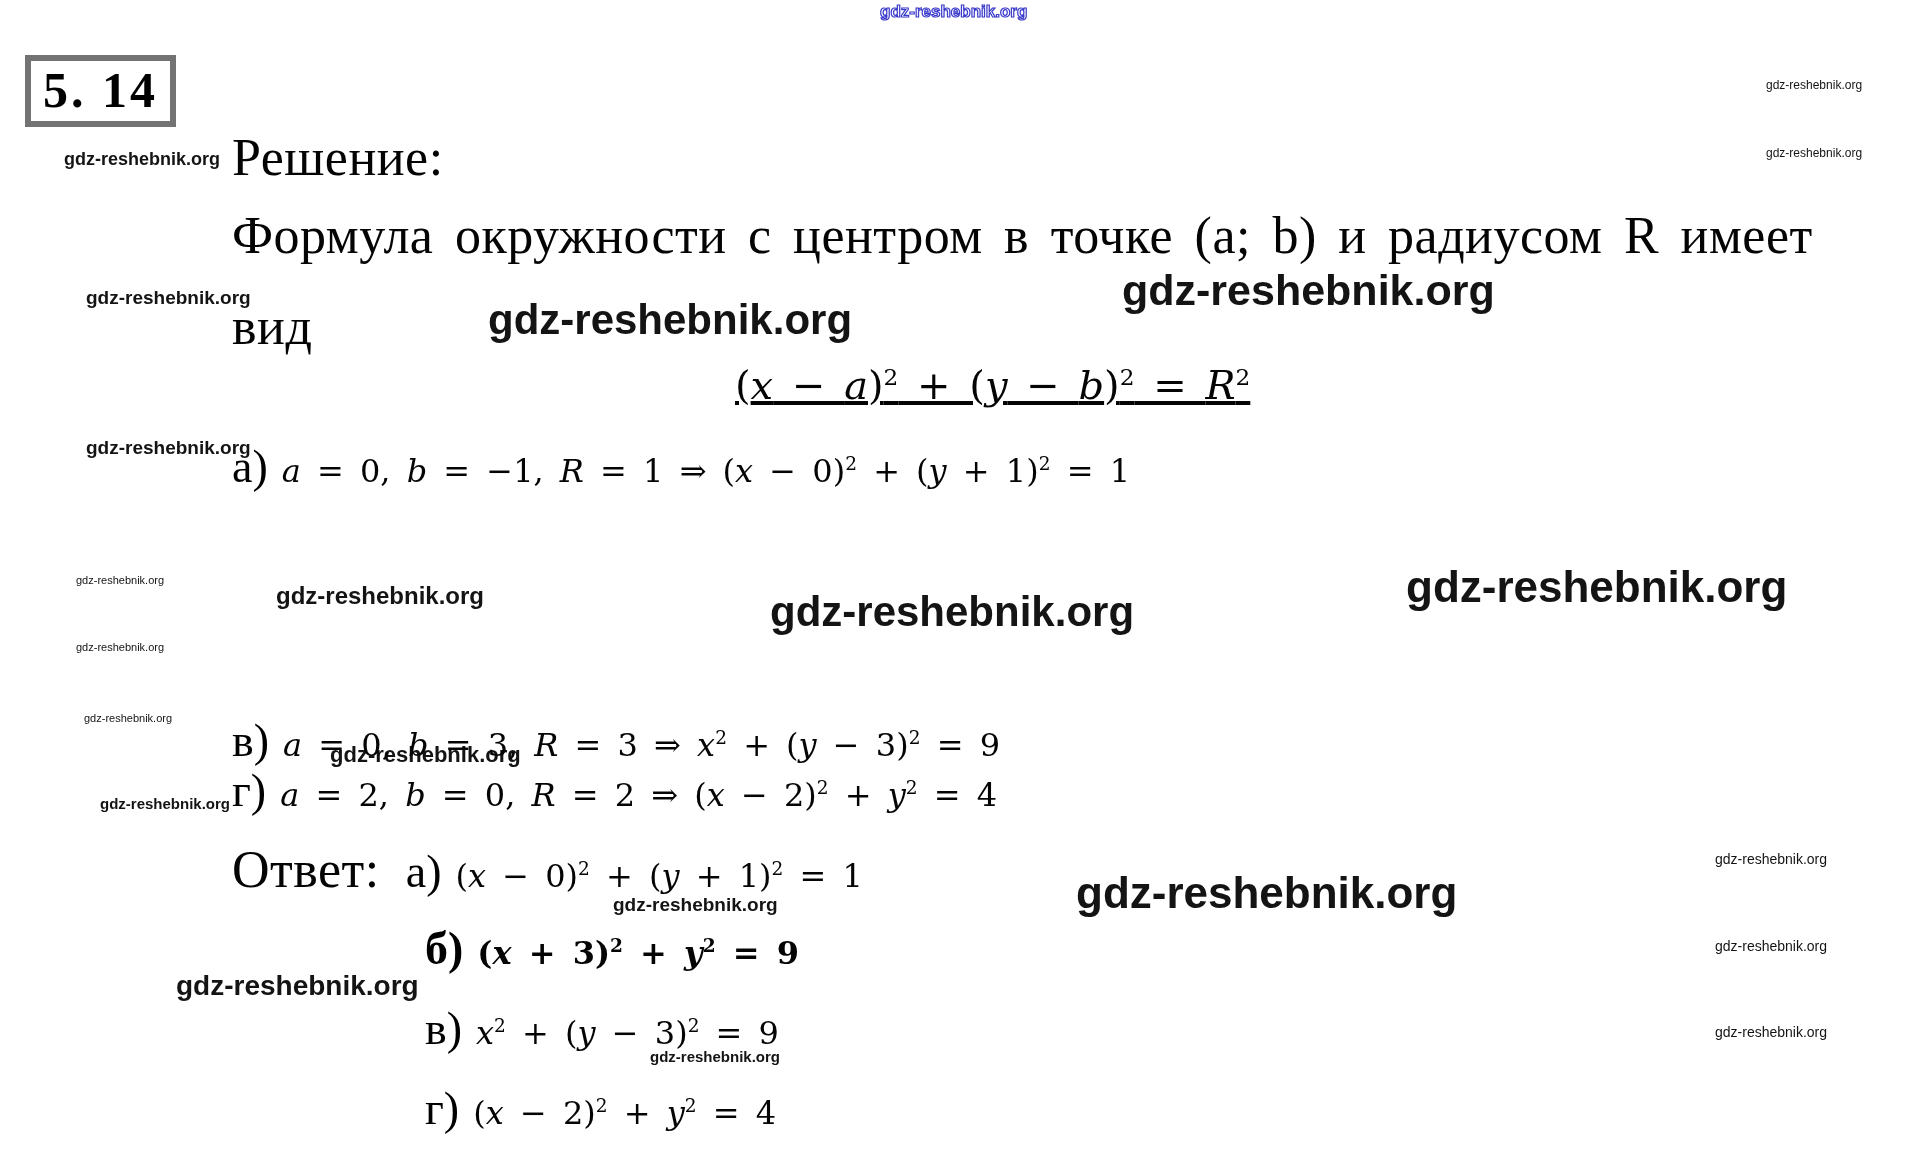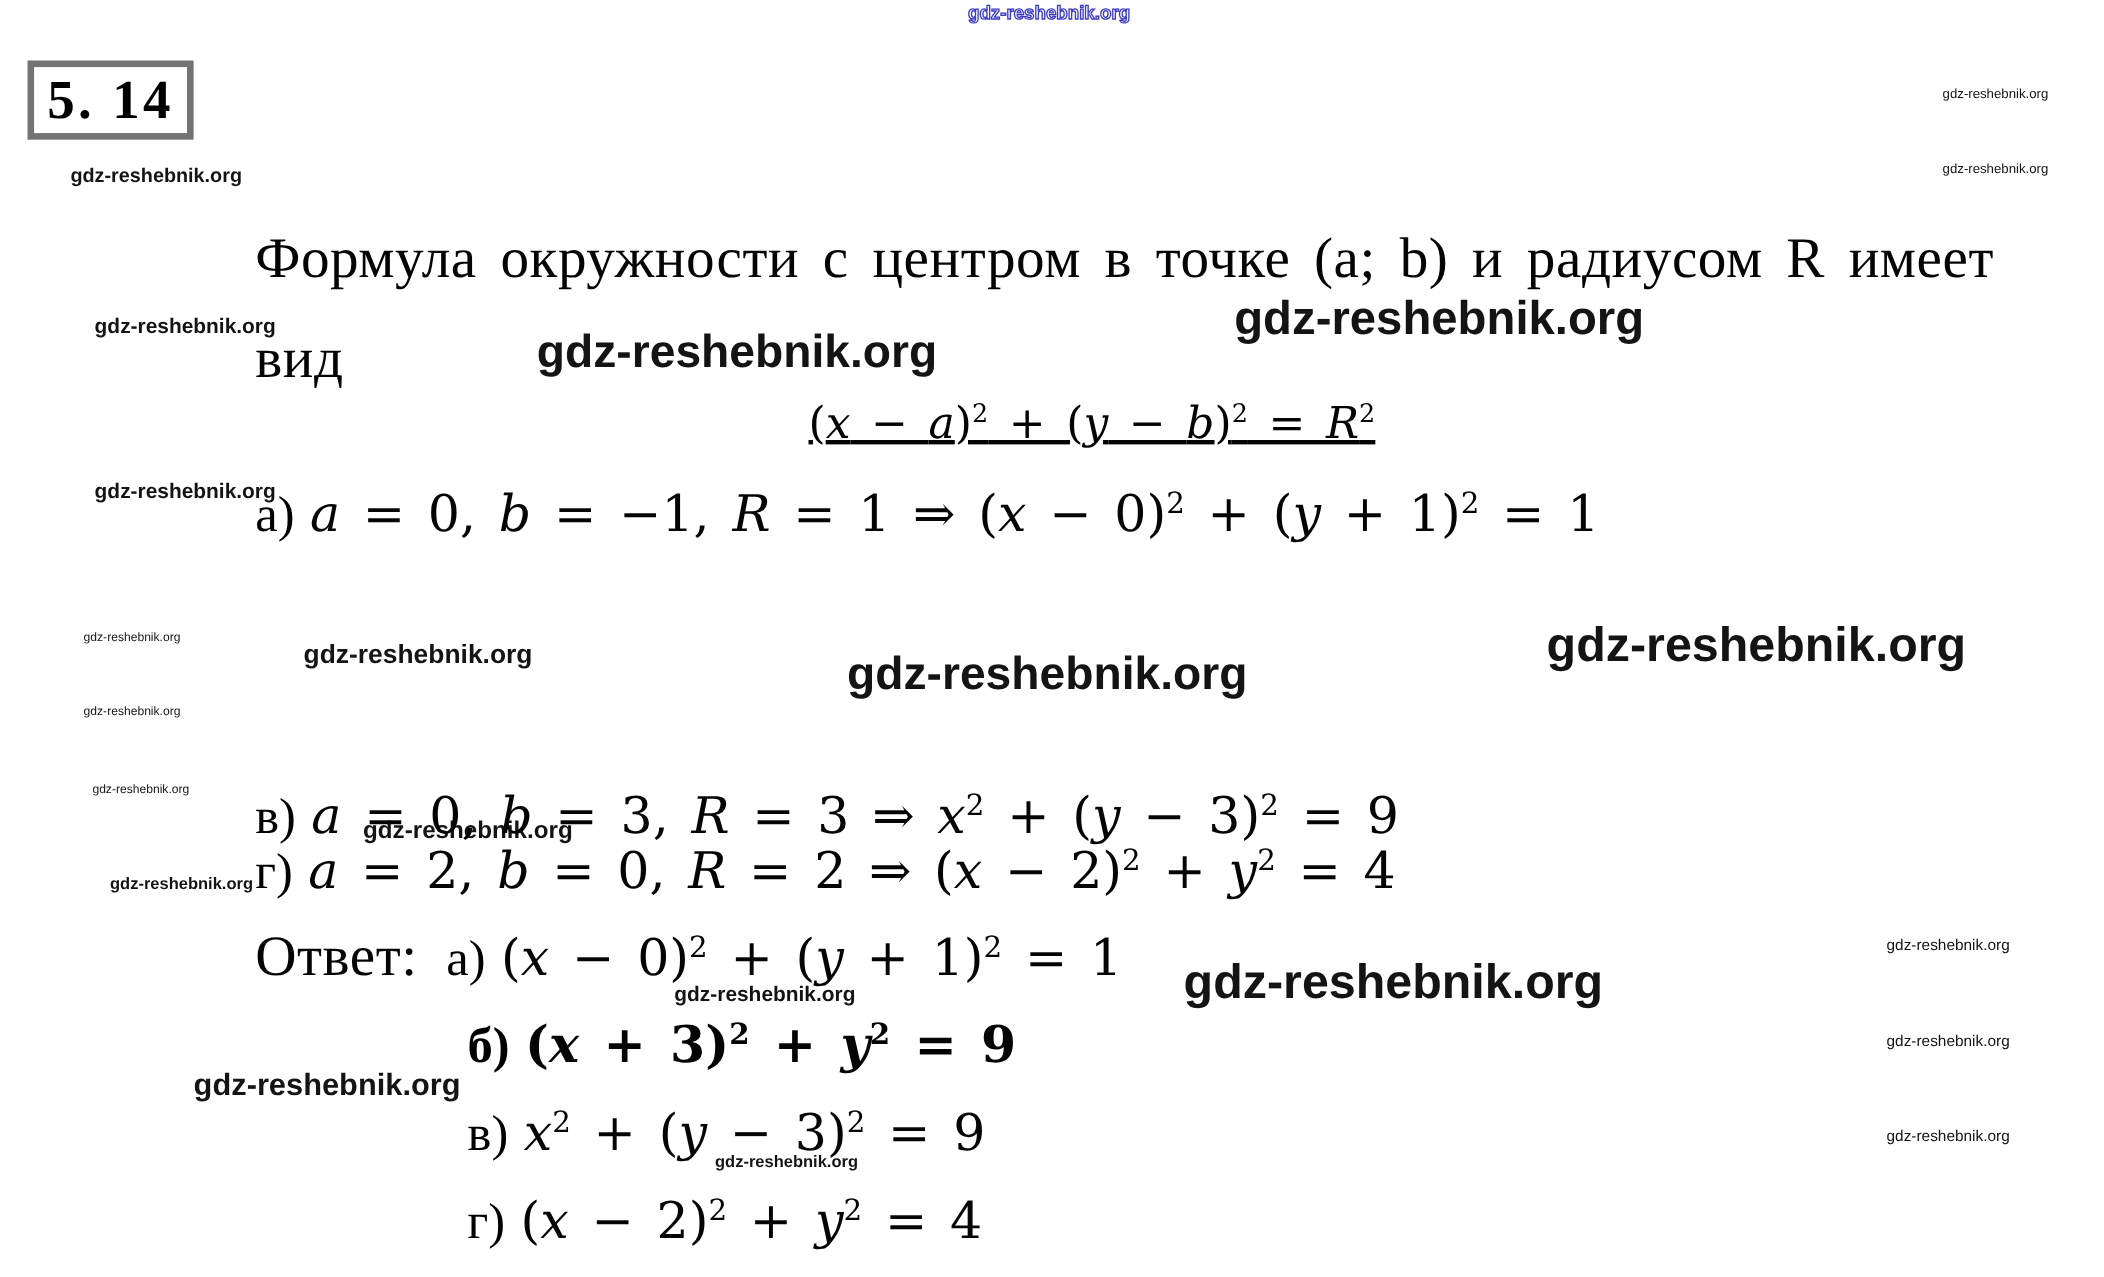--- a/index.html
+++ b/index.html
@@ -13,21 +13,21 @@
   
   .serif{
     font-family:"Liberation Serif", serif;
     color:#040404;
     white-space:nowrap;
   }
   .big-text{font-size:52px; word-spacing:8px; letter-spacing:0.5px;}
   
   .math{
     font-family:"DejaVu Serif", serif;
-    font-size:46px;
+    font-size:32px;
     color:#040404;
     word-spacing:6px;
     white-space:nowrap;
   }
   .math i{font-style:italic;}
   .math sup{font-size:58%; line-height:0;}
   .row{position:absolute; white-space:nowrap;}
   .marker{
     font-family:"Liberation Serif", serif;
     font-size:46px;
@@ -93,20 +93,21 @@
   <span class="wm wm-b" style="left:330px;top:742px;font-size:22px;">gdz-reshebnik.org</span>
   <span class="wm wm-b" style="left:100px;top:795px;font-size:15px;">gdz-reshebnik.org</span>
   <span class="wm wm-b" style="left:613px;top:894px;font-size:19px;">gdz-reshebnik.org</span>
   <span class="wm wm-b" style="left:1076px;top:868px;font-size:44px;">gdz-reshebnik.org</span>
   <span class="wm" style="left:1715px;top:851px;font-size:14px;">gdz-reshebnik.org</span>
   <span class="wm wm-b" style="left:176px;top:970px;font-size:28px;">gdz-reshebnik.org</span>
   <span class="wm" style="left:1715px;top:938px;font-size:14px;">gdz-reshebnik.org</span>
   <span class="wm wm-b" style="left:650px;top:1048px;font-size:15px;">gdz-reshebnik.org</span>
   <span class="wm" style="left:1715px;top:1024px;font-size:14px;">gdz-reshebnik.org</span>
 
+  <div class="abs serif big-text" style="left:232px;top:128px;">Решение:</div>
   <div class="abs serif big-text" style="left:232px;top:206px;">Формула окружности с центром в точке (a; b) и радиусом R имеет</div>
   <div class="abs serif big-text" style="left:232px;top:297px;">вид</div>
 
   <div class="abs math" style="left:735px;top:362px;font-size:40px;text-decoration:underline;">(<i>x</i> − <i>a</i>)<sup>2</sup> + (<i>y</i> − <i>b</i>)<sup>2</sup> = <i>R</i><sup>2</sup></div>
 
   <div class="row" style="left:232px;top:440px;">
     <span class="marker">а)</span><span class="math"><i>a</i> = 0, <i>b</i> = −1, <i>R</i> = 1 ⇒ (<i>x</i> − 0)<sup>2</sup> + (<i>y</i> + 1)<sup>2</sup> = 1</span>
   </div>
   <div class="row" style="left:232px;top:714px;text-align:right;">
     <span class="marker">в)</span><span class="math"><i>a</i> = 0, <i>b</i> = 3, <i>R</i> = 3 ⇒ <i>x</i><sup>2</sup> + (<i>y</i> − 3)<sup>2</sup> = 9</span>

